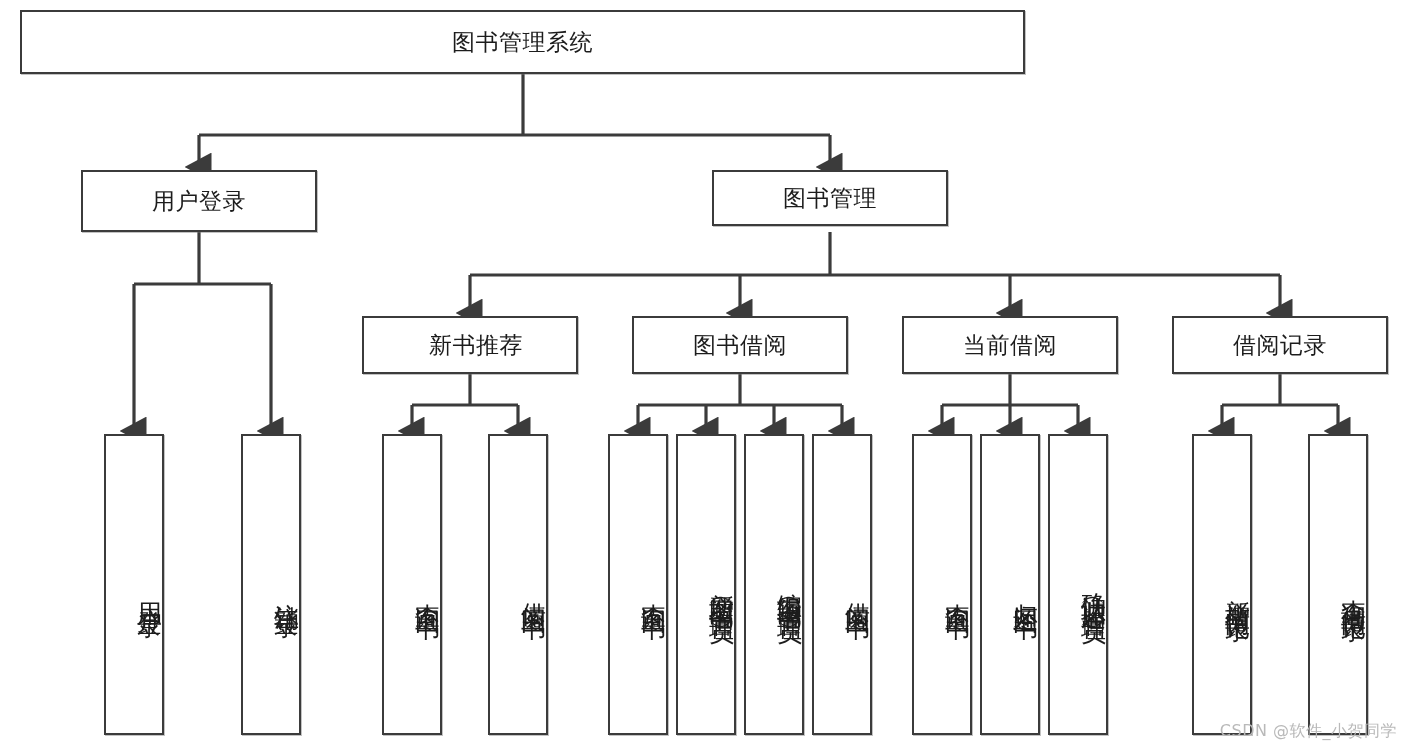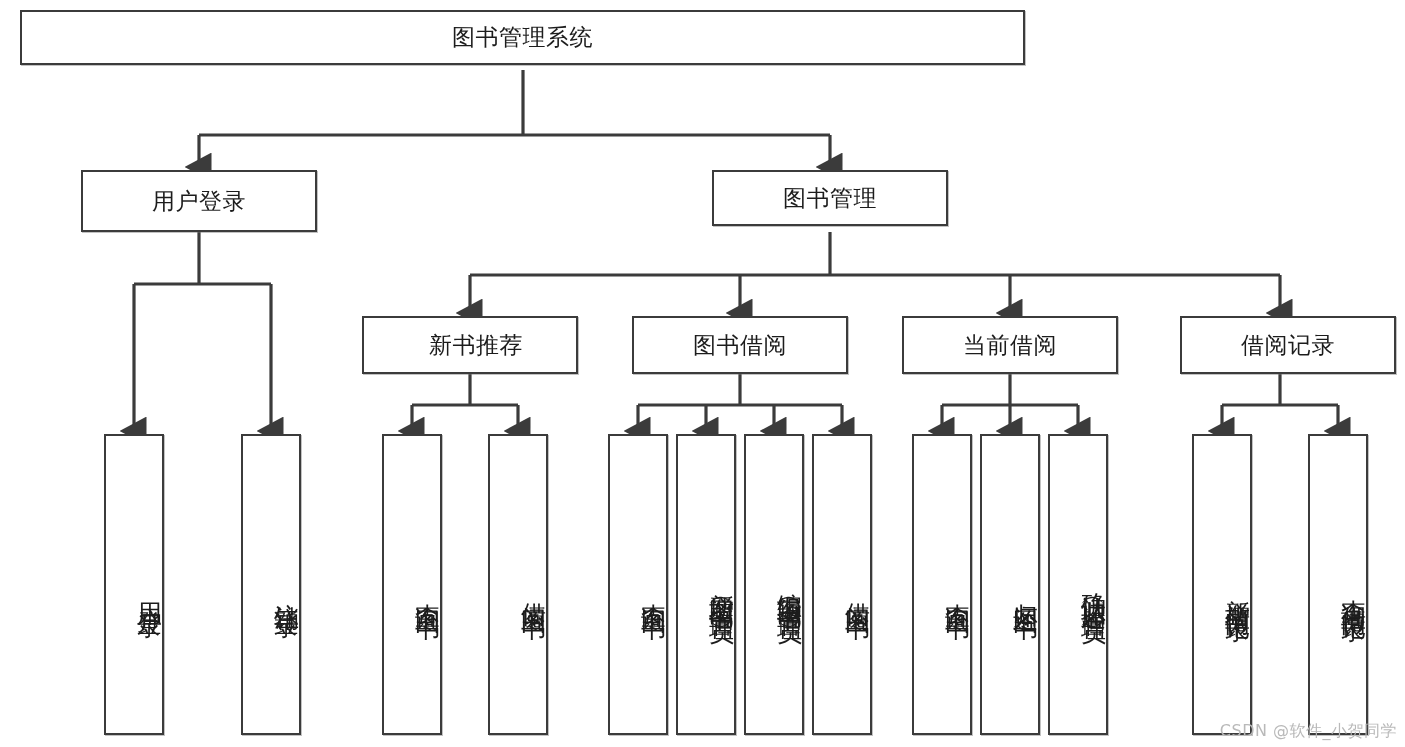--- a/index.html
+++ b/index.html
@@ -123,21 +123,21 @@
       <path d="M1010,405 L1010,430" marker-end="url(#arrowhead)"></path>
       <path d="M1078,405 L1078,430" marker-end="url(#arrowhead)"></path>
 
       <path d="M1280,374 L1280,405"></path>
       <path d="M1222,405 L1338,405"></path>
       <path d="M1222,405 L1222,430" marker-end="url(#arrowhead)"></path>
       <path d="M1338,405 L1338,430" marker-end="url(#arrowhead)"></path>
     </g>
   </svg>
 
-  <div class="node horizontal" style="left:20px; top:10px; width:1005px; height:55px;">
+  <div class="node horizontal" style="left:20px; top:10px; width:1005px; height:64px;">
     <span class="label">图书管理系统</span>
   </div>
 
   <div class="node horizontal" style="left:81px; top:170px; width:236px; height:62px;">
     <span class="label">用户登录</span>
   </div>
 
   <div class="node horizontal" style="left:712px; top:170px; width:236px; height:56px;">
     <span class="label">图书管理</span>
   </div>
@@ -147,21 +147,21 @@
   </div>
 
   <div class="node horizontal" style="left:902px; top:316px; width:216px; height:58px;">
     <span class="label">当前借阅</span>
   </div>
 
   <div class="node horizontal" style="left:632px; top:316px; width:216px; height:58px;">
     <span class="label">图书借阅</span>
   </div>
 
-  <div class="node horizontal" style="left:1172px; top:316px; width:216px; height:58px;margin-left:8px;">
+  <div class="node horizontal" style="left:1172px; top:316px; width:216px; height:58px;">
     <span class="label">借阅记录</span>
   </div>
 
   <div class="node vertical" style="left:104px; top:434px; width:60px; height:301px;">
     <span class="label">用户登录</span>
   </div>
 
   <div class="node vertical" style="left:241px; top:434px; width:60px; height:301px;">
     <span class="label">注销登录</span>
   </div>

